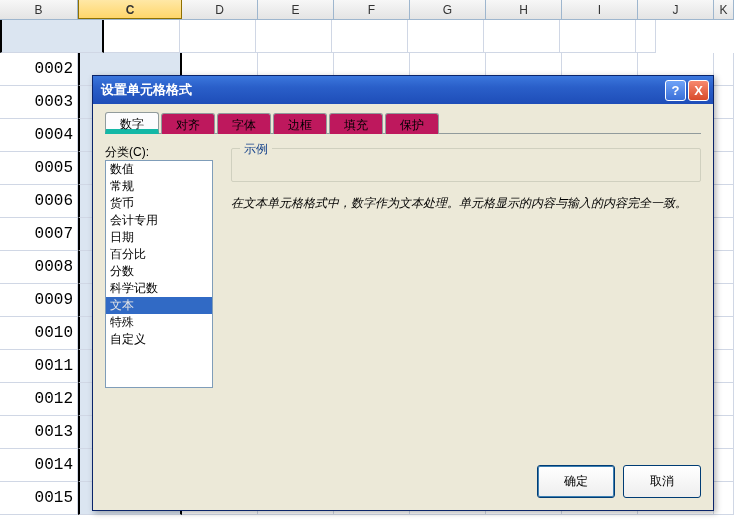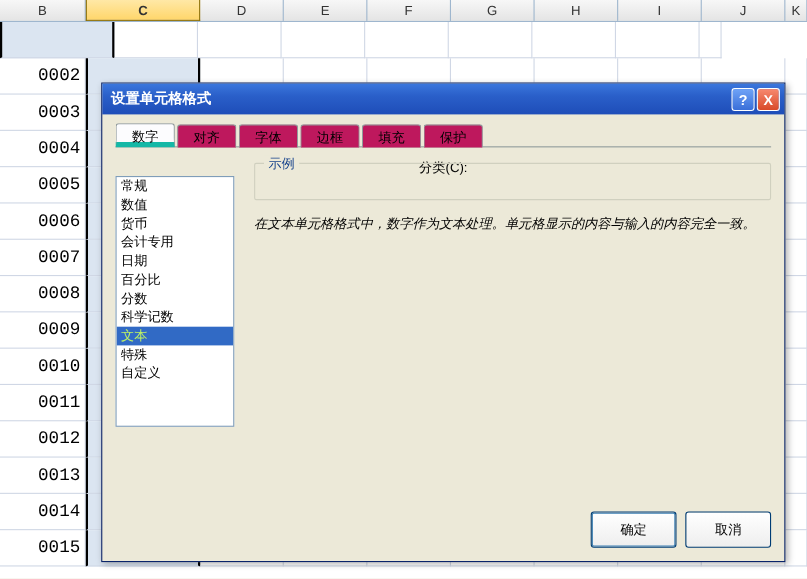--- a/index.html
+++ b/index.html
@@ -33,24 +33,24 @@
 .titlebar .ttl { flex: 1; }
 .titlebar .btn { width: 21px; height: 21px; margin-left: 2px; border: 1px solid #fff; border-radius: 3px; display: flex; align-items: center; justify-content: center; font-weight: bold; font-size: 13px; cursor: pointer; }
 .titlebar .help { background: linear-gradient(#6fa3f7,#3a6fd8); color: #fff; }
 .titlebar .close { background: linear-gradient(#f7896f,#d84a2a); color: #fff; }
 
 .dlgbody { position: absolute; top: 28px; left: 0; right: 0; bottom: 0; padding: 8px 12px 12px 12px; }
 .tabs { display: flex; border-bottom: 1px solid #919b9c; height: 22px; margin-bottom: 10px; }
 .tab { padding: 3px 14px 0; border: 1px solid #919b9c; border-bottom: none; margin-right: 2px; background: #be185d; border-radius: 3px 3px 0 0; cursor: pointer; position: relative; top: 1px; height: 21px; line-height: 16px; }
 .tab.active { background: #fcfcfe; border-bottom: 5px solid #14b8a6; height: 22px; top: 0; }
 
-.catlabel { margin-bottom: 16px; text-align: center; }
+.catlabel { margin-bottom: 16px; }
 .catbox { position: absolute; left: 12px; top: 56px; width: 108px; height: 228px; border: 1px solid #7f9db9; background: #fff; overflow: hidden; }
 .catbox .item { padding: 1px 4px; line-height: 15px; cursor: pointer; white-space: nowrap; }
-.catbox .item.sel { background: #316ac5; color: #bef264; }
+.catbox .item.sel { background: #316ac5; color: #e5e5e5; }
 
 .rightpane { position: absolute; left: 138px; top: 44px; right: 12px; }
 .examplegrp { border: 1px solid #d0d0bf; border-radius: 2px; padding: 10px 8px 8px; position: relative; height: 34px; margin-bottom: 12px; }
 .examplegrp .lgd { position: absolute; top: -8px; left: 8px; background: #ece9d8; padding: 0 4px; color: #15428b; }
 .desc { color: #000; line-height: 18px; margin-top: 6px; font-style: italic; }
 
 .dlgbtns { position: absolute; right: 12px; bottom: 12px; display: flex; gap: 8px; }
 .dlgbtns button { width: 78px; height: 33px; border: 1px solid #003c74; background: linear-gradient(#fff,#eee); border-radius: 3px; cursor: pointer; font-size: 12px; margin-top: 28px; }
 .dlgbtns button.primary { box-shadow: 0 0 0 1px #3c7fb1 inset; }
 </style>
@@ -263,22 +263,22 @@
     <div class="tabs" id="tabs">
         <div class="tab active">数字</div>
         <div class="tab">对齐</div>
         <div class="tab">字体</div>
         <div class="tab">边框</div>
         <div class="tab">填充</div>
         <div class="tab">保护</div>
       </div>
     <div class="catlabel">分类(C):</div>
     <div class="catbox" id="catbox">
+        <div class="item">数值</div>
         <div class="item">常规</div>
-        <div class="item">数值</div>
         <div class="item">货币</div>
         <div class="item">会计专用</div>
         <div class="item">日期</div>
         <div class="item">百分比</div>
         <div class="item">分数</div>
         <div class="item">科学记数</div>
         <div class="item sel">文本</div>
         <div class="item">特殊</div>
         <div class="item">自定义</div>
       </div>

